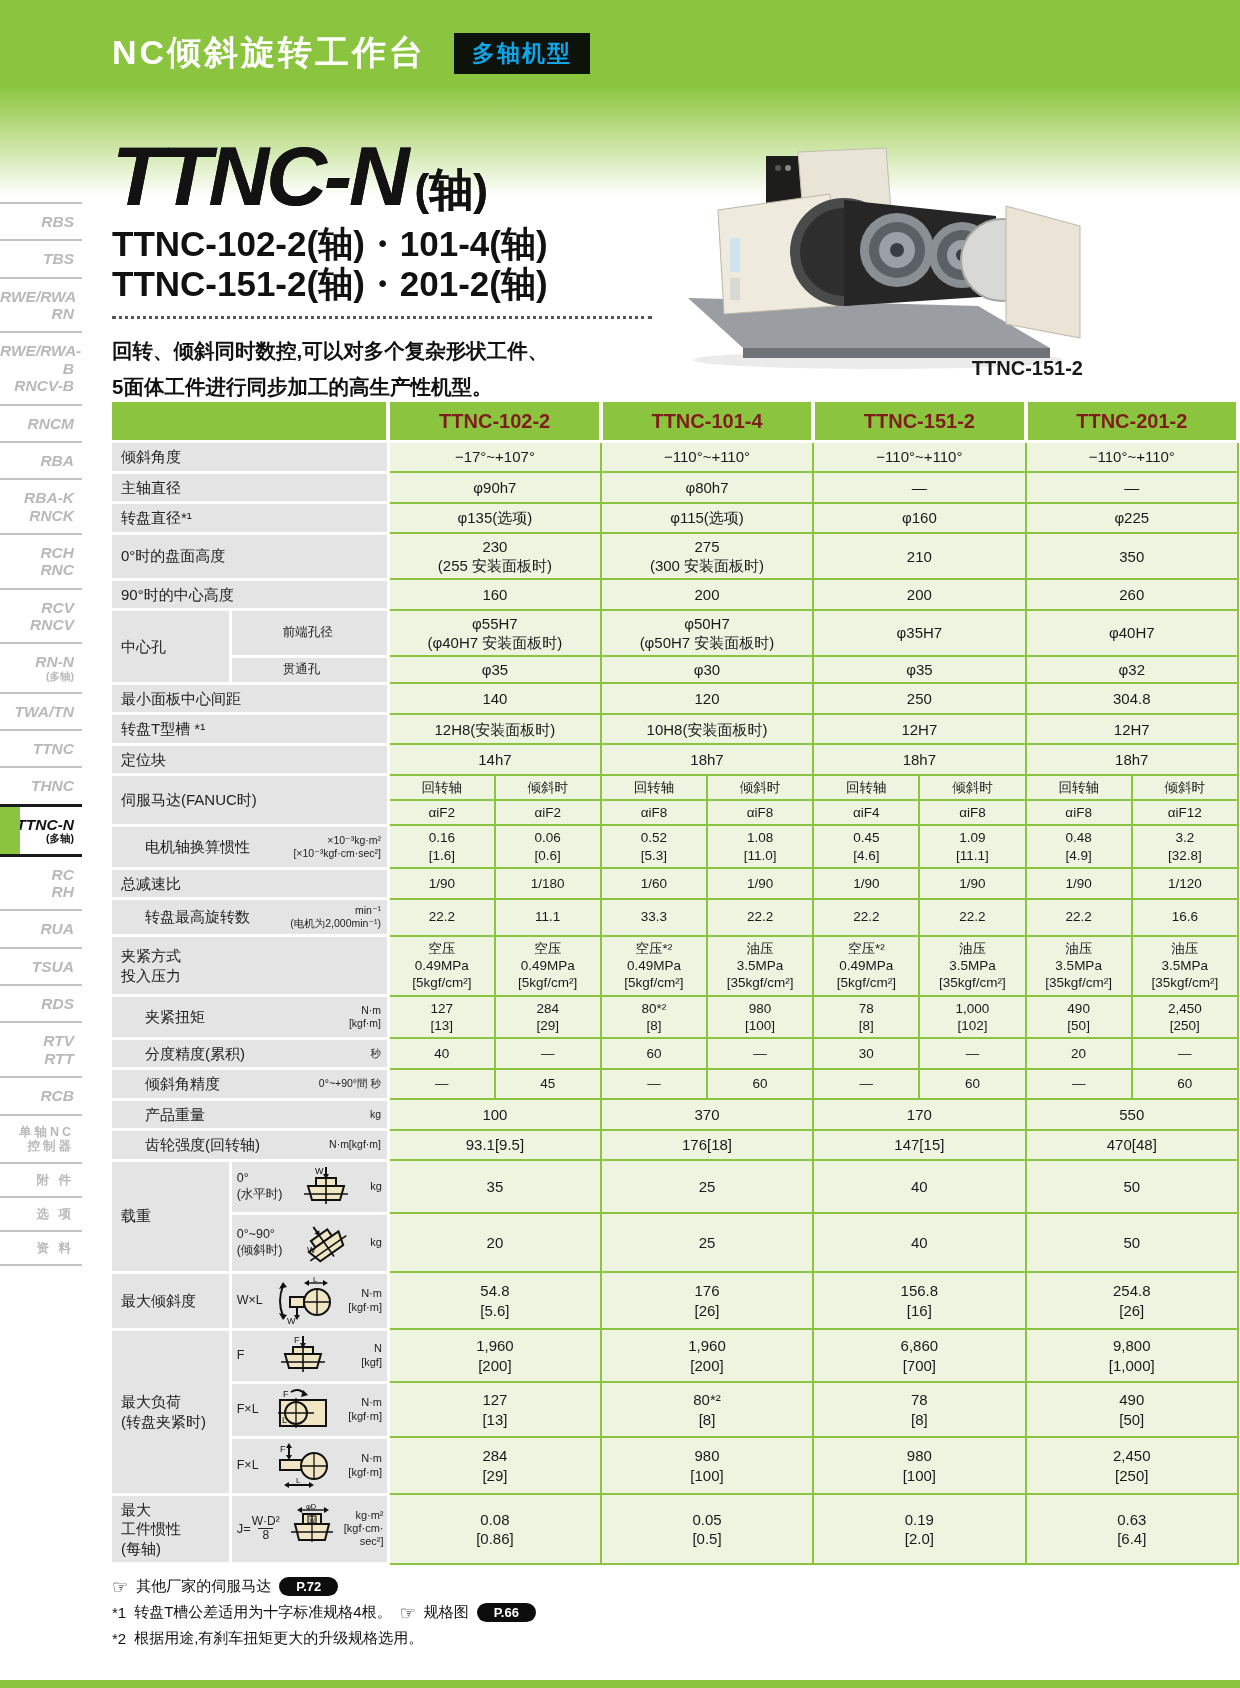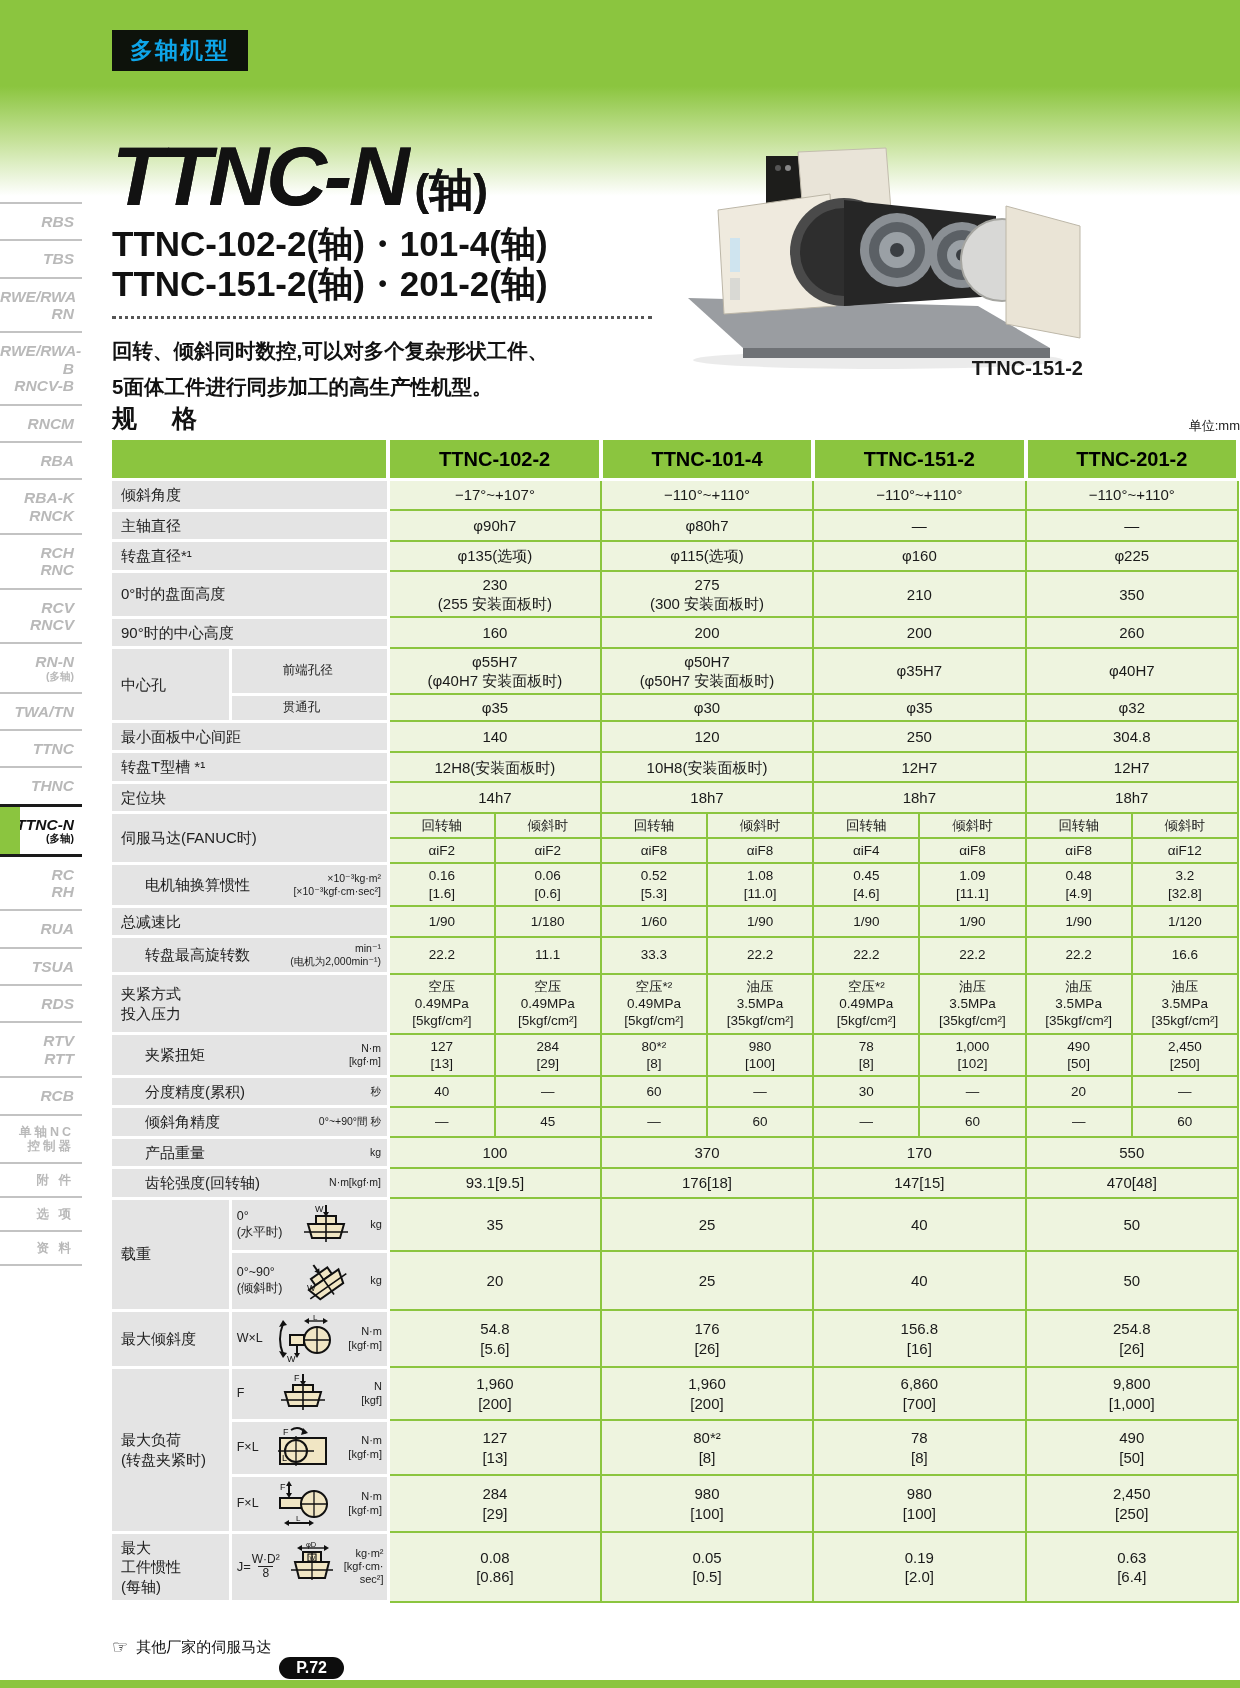--- a/index.html
+++ b/index.html
@@ -40,21 +40,21 @@
 
 .spec{position:absolute;left:112px;top:402px;width:1128px;}
 .spec-head{display:flex;justify-content:space-between;align-items:flex-end;margin-bottom:5px;}
 .spec-title{font-size:25px;font-weight:bold;letter-spacing:14px;color:#111;}
 .unit-note{font-size:13px;color:#222;}
 
 table.spec-table{border-collapse:collapse;width:1128px;table-layout:fixed;}
 .spec-table col.c-lbl{width:118px;}
 .spec-table col.c-sub{width:158px;}
 .spec-table col.c-d{width:106px;}
-thead th{background:#8bc53f;font-size:20px;font-weight:bold;color:#000000;height:36px;
+thead th{background:#8bc53f;font-size:20px;font-weight:bold;color:#7f1d1d;height:36px;
   border-left:4px solid #fff;border-right:4px solid #fff;border-bottom:3px solid #fff;}
 thead th.spacer{border-left:none;}
 td.data{background:#eef4df;border:2px solid #8bc53f;text-align:center;vertical-align:middle;
   font-size:15px;color:#1a1a1a;padding:3px 2px;white-space:pre-line;line-height:1.28;}
 td.data.s1{font-size:13.5px;padding:3px 1px;}
 th.lbl{background:#e4e4e4;border-bottom:3px solid #fff;border-right:3px solid #fff;text-align:left;
   vertical-align:middle;font-weight:normal;font-size:15px;color:#222;padding:4px 6px 4px 9px;
   white-space:pre-line;line-height:1.3;}
 .lbl-in{display:flex;justify-content:space-between;align-items:center;gap:4px;margin-left:24px;}
 .lbl-main{white-space:pre-line;}
@@ -67,31 +67,32 @@
 .sub-unit{font-size:11px;color:#222;white-space:pre-line;text-align:right;line-height:1.2;}
 .icon-wrap{display:inline-flex;align-items:center;}
 .formula{display:flex;align-items:center;font-size:13px;color:#222;gap:1px;}
 .f-stack{display:inline-flex;flex-direction:column;align-items:center;font-size:12px;line-height:1.15;}
 .f-den{border-top:1.5px solid #222;padding:0 4px;}
 
 
 .footnotes{margin-top:12px;font-size:15px;color:#111;}
 .fn-line{display:flex;align-items:center;gap:8px;margin-bottom:7px;}
 .hand{font-size:18px;line-height:1;}
-.pill{background:#0d0d0d;color:#fff;font-weight:bold;font-size:16px;padding:2px 17px;border-radius:12px;margin-top:42px;}
+.pill{background:#0d0d0d;color:#fff;font-weight:bold;font-size:13px;padding:2px 17px;border-radius:12px;}
 
 .bottom-bar{position:absolute;left:0;bottom:0;width:100%;height:8px;background:#8bc53f;}
 </style>
 </head>
 <body>
 
 <div class="page">
   <div class="green-band"></div>
 
   <div class="header-bar">
+    <div class="header-title">NC倾斜旋转工作台</div>
     <div class="header-badge">多轴机型</div>
   </div>
 
   <div class="sidebar">
       <div class="side-item"><span class="side-label">RBS</span></div>
       <div class="side-item"><span class="side-label">TBS</span></div>
       <div class="side-item"><span class="side-label">RWE/RWA
 RN</span></div>
       <div class="side-item"><span class="side-label">RWE/RWA-B
 RNCV-B</span></div>
@@ -157,24 +158,20 @@
       <circle cx="314" cy="157" r="25" fill="#5b6065"></circle>
       <circle cx="314" cy="157" r="15" fill="#9aa0a5"></circle>
       <circle cx="314" cy="157" r="6" fill="#3a3e42"></circle>
       <circle cx="354" cy="162" r="41" fill="#d8d8d6" stroke="#a5a5a0" stroke-width="2"></circle>
       <polygon points="358,108 432,128 432,240 358,226" fill="#eae4d6" stroke="#bdb7a8" stroke-width="1"></polygon>
     </svg>
     <div class="photo-caption">TTNC-151-2</div>
   </div>
 
   <div class="spec">
-    <div class="spec-head">
-      <div class="spec-title">规 格</div>
-      <div class="unit-note">单位:mm</div>
-    </div>
     <table class="spec-table">
       <colgroup>
         <col class="c-lbl">
           <col class="c-sub">
         <col class="c-d">
           <col class="c-d">
           <col class="c-d">
           <col class="c-d">
         <col class="c-d">
           <col class="c-d">

